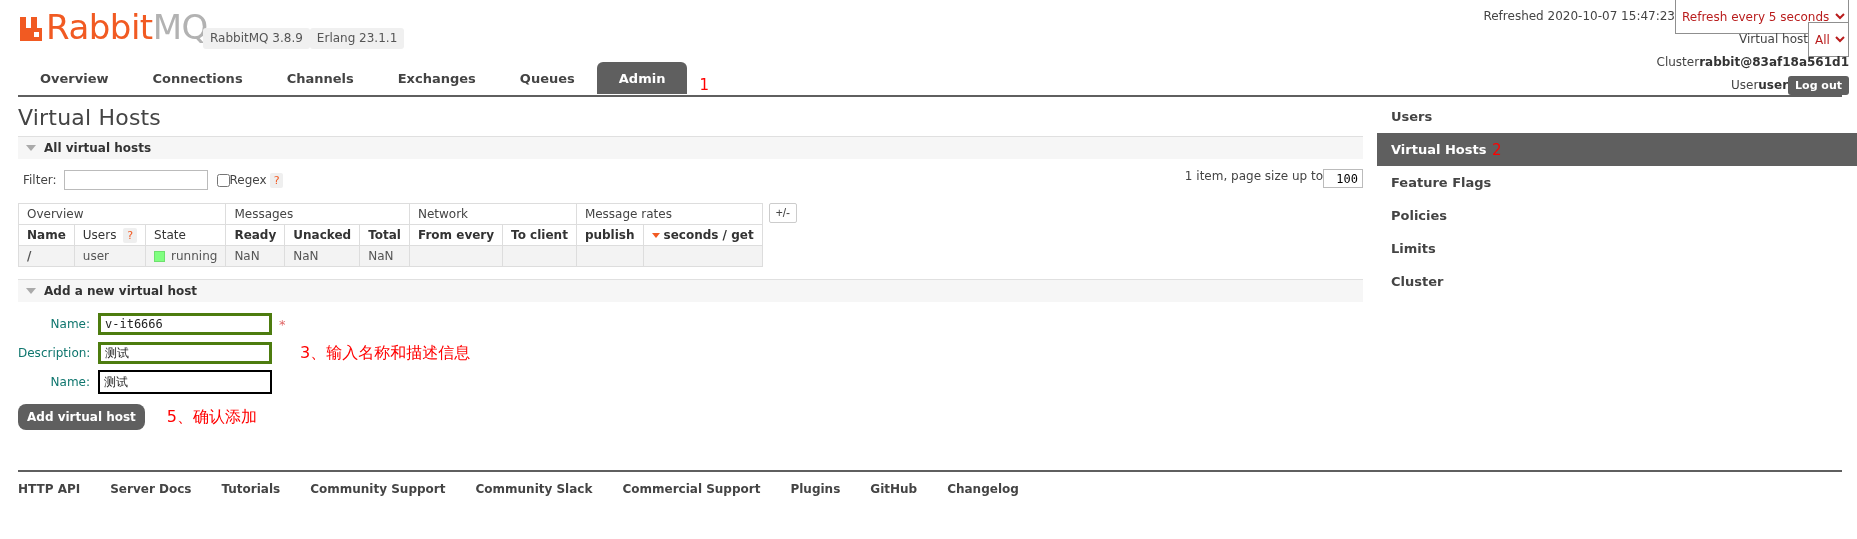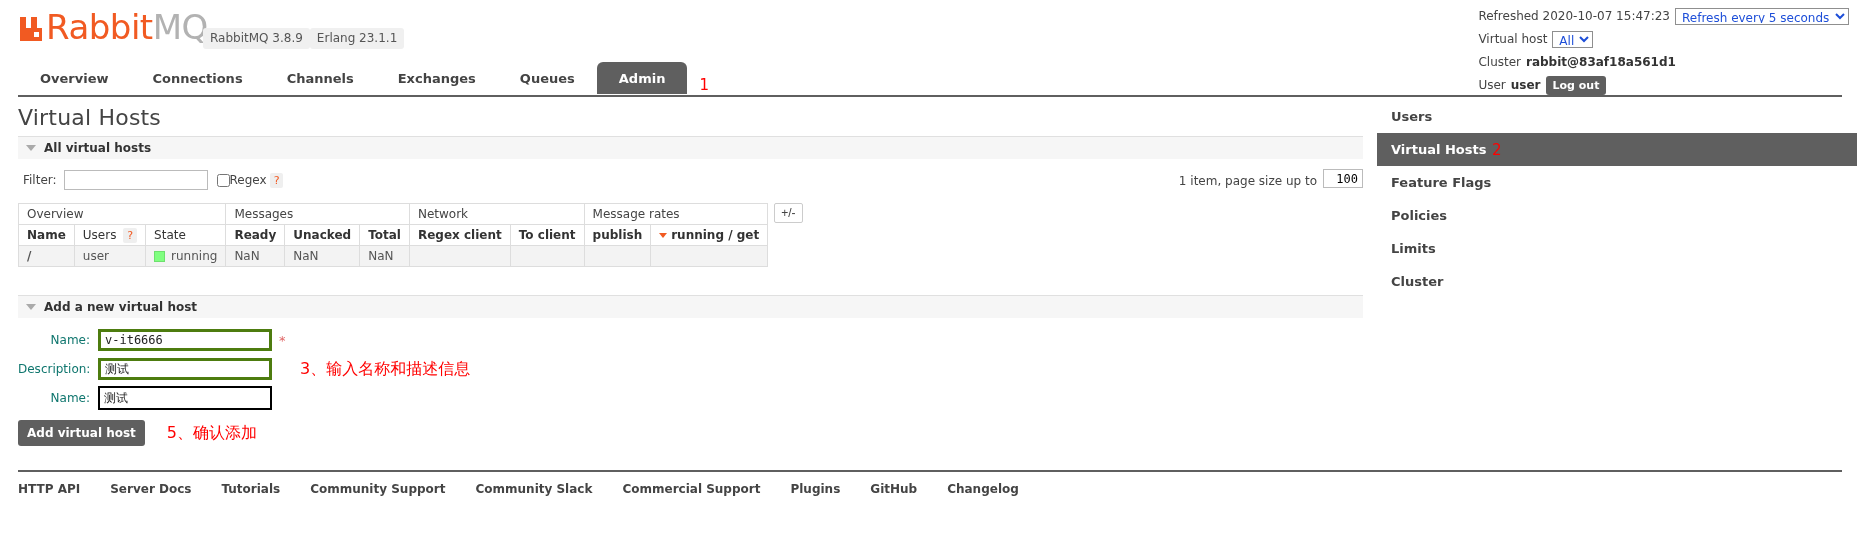--- a/index.html
+++ b/index.html
@@ -53,31 +53,31 @@
   }
 
   
   .status-block {
     position: absolute; right: 8px; top: 6px;
     text-align: right;
     font-size: 12px;
     color: #444;
     line-height: 21px;
   }
-  .status-row { display: flex; justify-content: flex-start; align-items: center; gap: 5px; height: 21px; margin-bottom: 2px; }
+  .status-row { display: flex; justify-content: flex-end; align-items: center; height: 21px; margin-bottom: 2px; }
   .status-label { color: #444; white-space: nowrap; }
   .status-strong { font-weight: bold; color: #333; }
   select.hdr-select {
     font-family: "DejaVu Sans", "Liberation Sans", sans-serif;
     font-size: 12px;
     border: 1px solid #8f8f8f;
     background: #fff;
-    color: #1d4ed8;
+    color: #b91c1c;
     padding: 1px 2px;
-    height: 17px;
+    height: 35px;
   }
   .logout-btn {
     background: #5f5f5f;
     color: #ffffff;
     border: none;
     font-family: "DejaVu Sans", "Liberation Sans", sans-serif;
     font-size: 11px;
     font-weight: bold;
     padding: 3px 7px;
     border-radius: 3px;
@@ -173,21 +173,21 @@
     background: #efefef;
     color: #f15a22;
     font-size: 11px;
     padding: 1px 4px;
     border-radius: 2px;
     cursor: pointer;
     margin-left: 3px;
   }
   .pagesize-wrap {
     position: absolute; right: 0; top: 2px;
-    display: flex; align-items: flex-end; gap: 6px;
+    display: flex; align-items: flex-start; 
     font-size: 12px; color: #444;
   }
   input.pagesize-input {
     width: 40px; height: 19px;
     border: 1px solid #bbbbbb;
     font-family: "DejaVu Sans Mono", "Liberation Mono", monospace;
     font-size: 12px;
     text-align: right;
     padding: 0 4px;
     background: #fff;
@@ -244,21 +244,21 @@
     background: #ffffff;
     font-size: 12px;
     color: #444;
     padding: 2px 6px;
     cursor: pointer;
     border-radius: 2px;
     line-height: 14px;
   }
 
   
-  .form-section { margin-top: 28px; }
+  .form-section { margin-top: 12px; }
   .form-rows { margin-top: 10px; }
   .form-row {
     display: flex; align-items: center;
     margin-bottom: 5px;
     height: 24px;
   }
   .form-label {
     width: 80px;
     text-align: right;
     font-size: 12px;
@@ -290,21 +290,21 @@
   }
   .annot-red.shift { margin-left: 22px; }
   .add-btn {
     background: #5f5f5f;
     color: #ffffff;
     border: none;
     font-family: "DejaVu Sans", "Liberation Sans", sans-serif;
     font-size: 12px;
     font-weight: bold;
     padding: 6px 9px;
-    border-radius: 3px;
+    border-radius: 8px;
     cursor: pointer;
   }
   .btn-row { display: flex; align-items: center; margin-top: 10px; }
 
   
   #sidebar {
     position: absolute; top: 100px; right: 0;
     width: 480px;
   }
   .side-item {
@@ -445,25 +445,25 @@
           <tr class="col-row">
             <th>Name</th>
             <th class="plain">
               <span>Users</span>
               <span class="help-badge">?</span>
             </th>
             <th class="plain">State</th>
             <th class="numeric">Ready</th>
             <th class="numeric">Unacked</th>
             <th class="numeric">Total</th>
-            <th>Regex client</th>
+            <th>From every</th>
             <th>To client</th>
             <th>publish</th>
             <th>
-              <span class="sort-caret"></span><span>running / get</span>
+              <span class="sort-caret"></span><span>seconds / get</span>
             </th>
           </tr>
         </thead>
         <tbody>
           <tr class="data-row">
             <td class="vh-name">/</td>
             <td class="ctr">user</td>
             <td>
               <span class="state-cell">
                 <span class="state-dot"></span>

